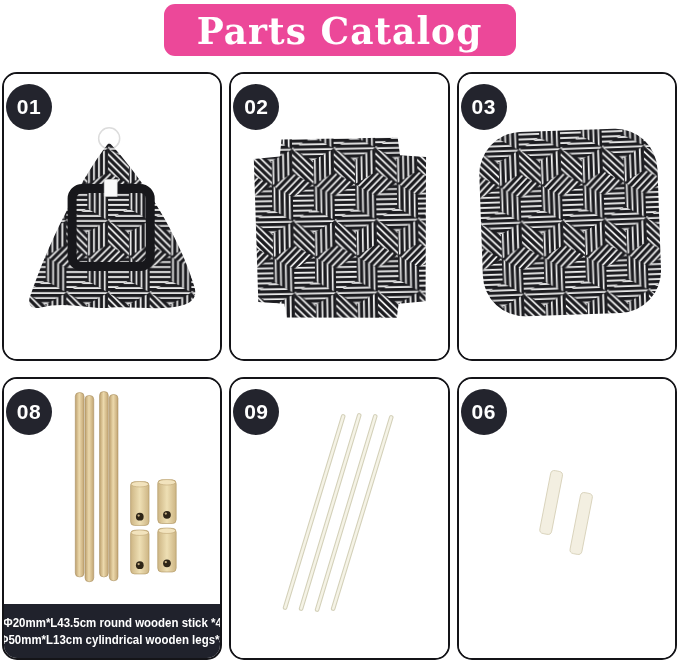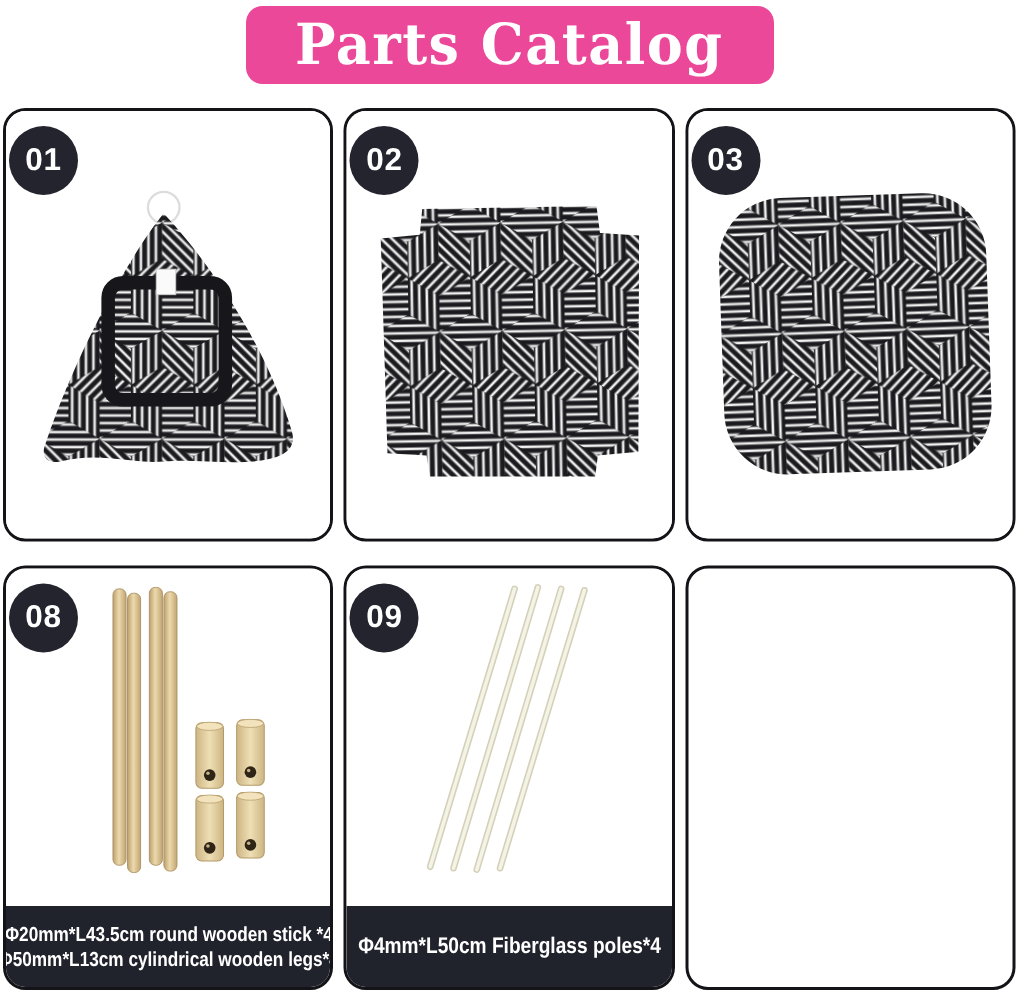--- a/index.html
+++ b/index.html
@@ -194,23 +194,30 @@
             </g>
             <g stroke="#f5f3e6" stroke-width="2.4">
               <line x1="112" y1="14" x2="54" y2="205"></line>
                 <line x1="128" y1="13" x2="70" y2="206"></line>
               <line x1="144" y1="14" x2="86" y2="207"></line>
                 <line x1="160" y1="15" x2="102" y2="206"></line>
             </g>
           </g>
         </svg>
       </div>
-      <div class="caption fs-m">
-        <div class="line">Φ4mm*L50cm Fiberglass poles*4</div>
-        <div class="line"></div>
-      </div>
     </div>
 
     <div class="card row2">
+      <div class="imgwrap">
+        <div class="badge">
+          <span>06</span>
+        </div>
+        <svg class="art" viewBox="0 0 216 232" preserveAspectRatio="xMidYMid meet">
+          <g>
+            <rect x="86" y="68" width="12" height="64" rx="4" fill="#f3efe1" stroke="#d8d2ba" stroke-width="0.9" transform="rotate(11 92 100)"></rect>
+            <rect x="116" y="90" width="12" height="62" rx="4" fill="#f3efe1" stroke="#d8d2ba" stroke-width="0.9" transform="rotate(11 122 121)"></rect>
+          </g>
+        </svg>
+      </div>
     </div>
 
   </div>
 </div>
 
 </body></html>

